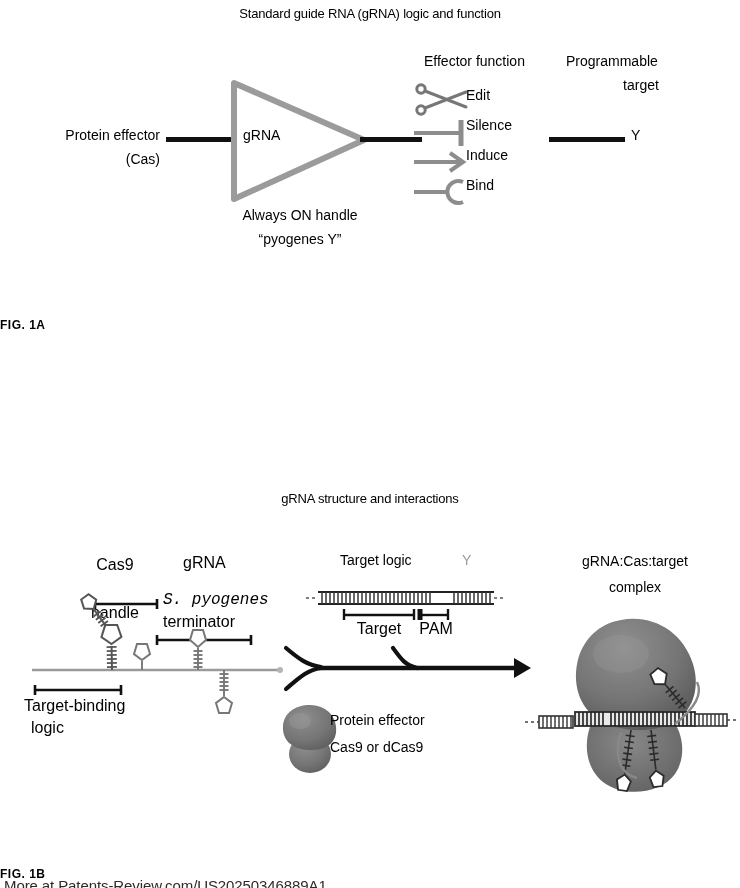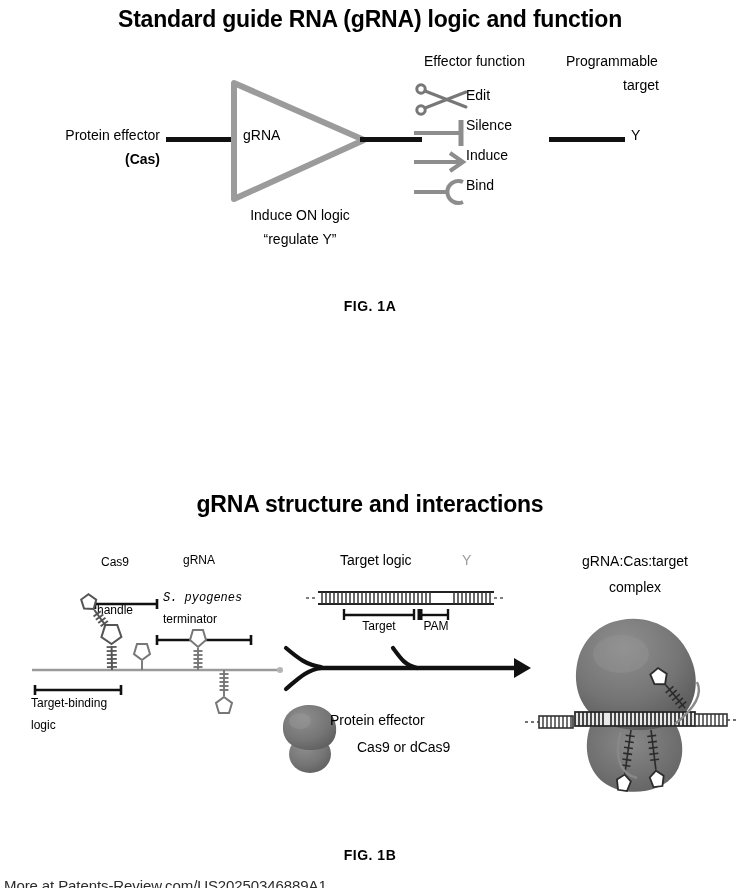--- a/index.html
+++ b/index.html
@@ -19,42 +19,43 @@
   #figure-root {
     position: absolute;
     left: 0; top: 0;
     width: 740px;
     height: 888px;
   }
   .abs { position: absolute; }
 
   
   .panel-title {
-    font-weight: bold;
-    font-size: 23px;
+    font-weight: normal;
+    font-size: 13px;
     letter-spacing: -0.2px;
     text-align: center;
     white-space: nowrap;
   }
   .fig-label {
     font-weight: bold;
-    font-size: 14px;
+    font-size: 12px;
     letter-spacing: 0.5px;
-    text-align: center;
+    text-align: left;
     white-space: nowrap;
+    margin-top: 20px;
   }
 
   
   .txt {
     font-size: 14px;
     line-height: 1.12;
     white-space: pre;
   }
   .txt-sm {
-    font-size: 12px;
+    font-size: 16px;
     line-height: 1.12;
     white-space: pre;
   }
   .ital { font-style: italic; font-family: Liberation Mono, monospace; }
   .ctr { text-align: center; }
   .rgt { text-align: right; }
   .gray-txt { color: #9a9a9a; }
 
   
   .wire-black {
@@ -75,35 +76,35 @@
 </head>
 <body>
 
 <div id="figure-root">
 
   <div>
 
     <div class="abs panel-title" style="left:0; top:6px; width:740px;">Standard guide RNA (gRNA) logic and function</div>
 
     <div class="abs txt rgt" style="left:0px; top:128px; width:160px;">Protein effector</div>
-    <div class="abs txt rgt" style="left:0px; top:152px; width:160px;font-weight:bold;">(Cas)</div>
+    <div class="abs txt rgt" style="left:0px; top:152px; width:160px;">(Cas)</div>
 
     <div class="abs wire-black" style="left:166px; top:137px; width:66px;"></div>
 
     <div class="abs" style="left:228px; top:78px;">
       <svg width="144" height="126" viewBox="0 0 144 126" aria-hidden="true">
         <polygon points="6,5 6,121 136,62" fill="#ffffff" stroke="#9b9b9b" stroke-width="6" stroke-linejoin="round"></polygon>
       </svg>
     </div>
     <div class="abs txt" style="left:243px; top:128px; width:110px;">gRNA</div>
 
     <div class="abs wire-black" style="left:360px; top:137px; width:62px;"></div>
 
-    <div class="abs txt ctr" style="left:170px; top:208px; width:260px;">Induce ON logic</div>
-    <div class="abs txt ctr" style="left:170px; top:232px; width:260px;">“regulate Y”</div>
+    <div class="abs txt ctr" style="left:170px; top:208px; width:260px;">Always ON handle</div>
+    <div class="abs txt ctr" style="left:170px; top:232px; width:260px;">“pyogenes Y”</div>
 
     <div class="abs txt" style="left:424px; top:54px;">Effector function</div>
 
     <div class="abs txt" style="left:566px; top:54px;">Programmable</div>
     <div class="abs txt ctr" style="left:566px; top:78px; width:150px;">target</div>
 
     <div class="abs" style="left:414px; top:84px;">
       <svg width="56" height="32" viewBox="0 0 56 32" aria-hidden="true">
         <g stroke="#777777" stroke-width="3" fill="none" stroke-linecap="round">
           <circle cx="7" cy="5" r="4.2"></circle>
@@ -250,21 +251,21 @@
 
       <div class="abs" style="left:33px; top:684px;">
         <svg width="90" height="12" viewBox="0 0 90 12" aria-hidden="true">
           <g stroke="#111111" stroke-width="2.6" stroke-linecap="butt">
             <path d="M2 1 L2 11"></path>
             <path d="M88 1 L88 11"></path>
             <path d="M2 6 L88 6"></path>
           </g>
         </svg>
       </div>
-      <div class="abs txt-sm" style="left:31px; top:697px;">Target-binding</div>
+      <div class="abs txt-sm" style="left:24px; top:697px;">Target-binding</div>
       <div class="abs txt-sm" style="left:31px; top:719px;">logic</div>
     </div>
 
     <div>
       <div class="abs txt" style="left:340px; top:553px;">Target logic</div>
       <div class="abs txt gray-txt" style="left:462px; top:553px;">Y</div>
 
       <div class="abs" style="left:306px; top:586px;">
         <svg width="200" height="24" viewBox="0 0 200 24" aria-hidden="true">
 
@@ -372,21 +373,21 @@
 
         <ellipse cx="40" cy="57" rx="21" ry="19" fill="url(#blobGradA)"></ellipse>
 
         <path d="M40 8 C 58 8, 68 22, 66 36 C 64 49, 52 54, 38 53
                  C 22 52, 12 43, 13 29 C 14 16, 25 8, 40 8 Z" fill="url(#blobGradA)"></path>
 
         <ellipse cx="30" cy="24" rx="11" ry="8" fill="#9a9a9a" opacity="0.45"></ellipse>
       </svg>
     </div>
     <div class="abs txt" style="left:330px; top:713px;">Protein effector</div>
-    <div class="abs txt" style="left:330px; top:740px;padding-left:27px;">Cas9 or dCas9</div>
+    <div class="abs txt" style="left:330px; top:740px;">Cas9 or dCas9</div>
 
     <div>
       <div class="abs txt ctr" style="left:530px; top:554px; width:210px;">gRNA:Cas:target</div>
       <div class="abs txt ctr" style="left:530px; top:580px; width:210px;">complex</div>
 
       <div class="abs" style="left:525px; top:608px;">
         <svg width="215" height="205" viewBox="0 0 215 205" aria-hidden="true">
           <defs>
             <radialGradient id="blobGradB" cx="40%" cy="26%" r="80%">
               <stop offset="0%" stop-color="#8f8f8f"></stop>

